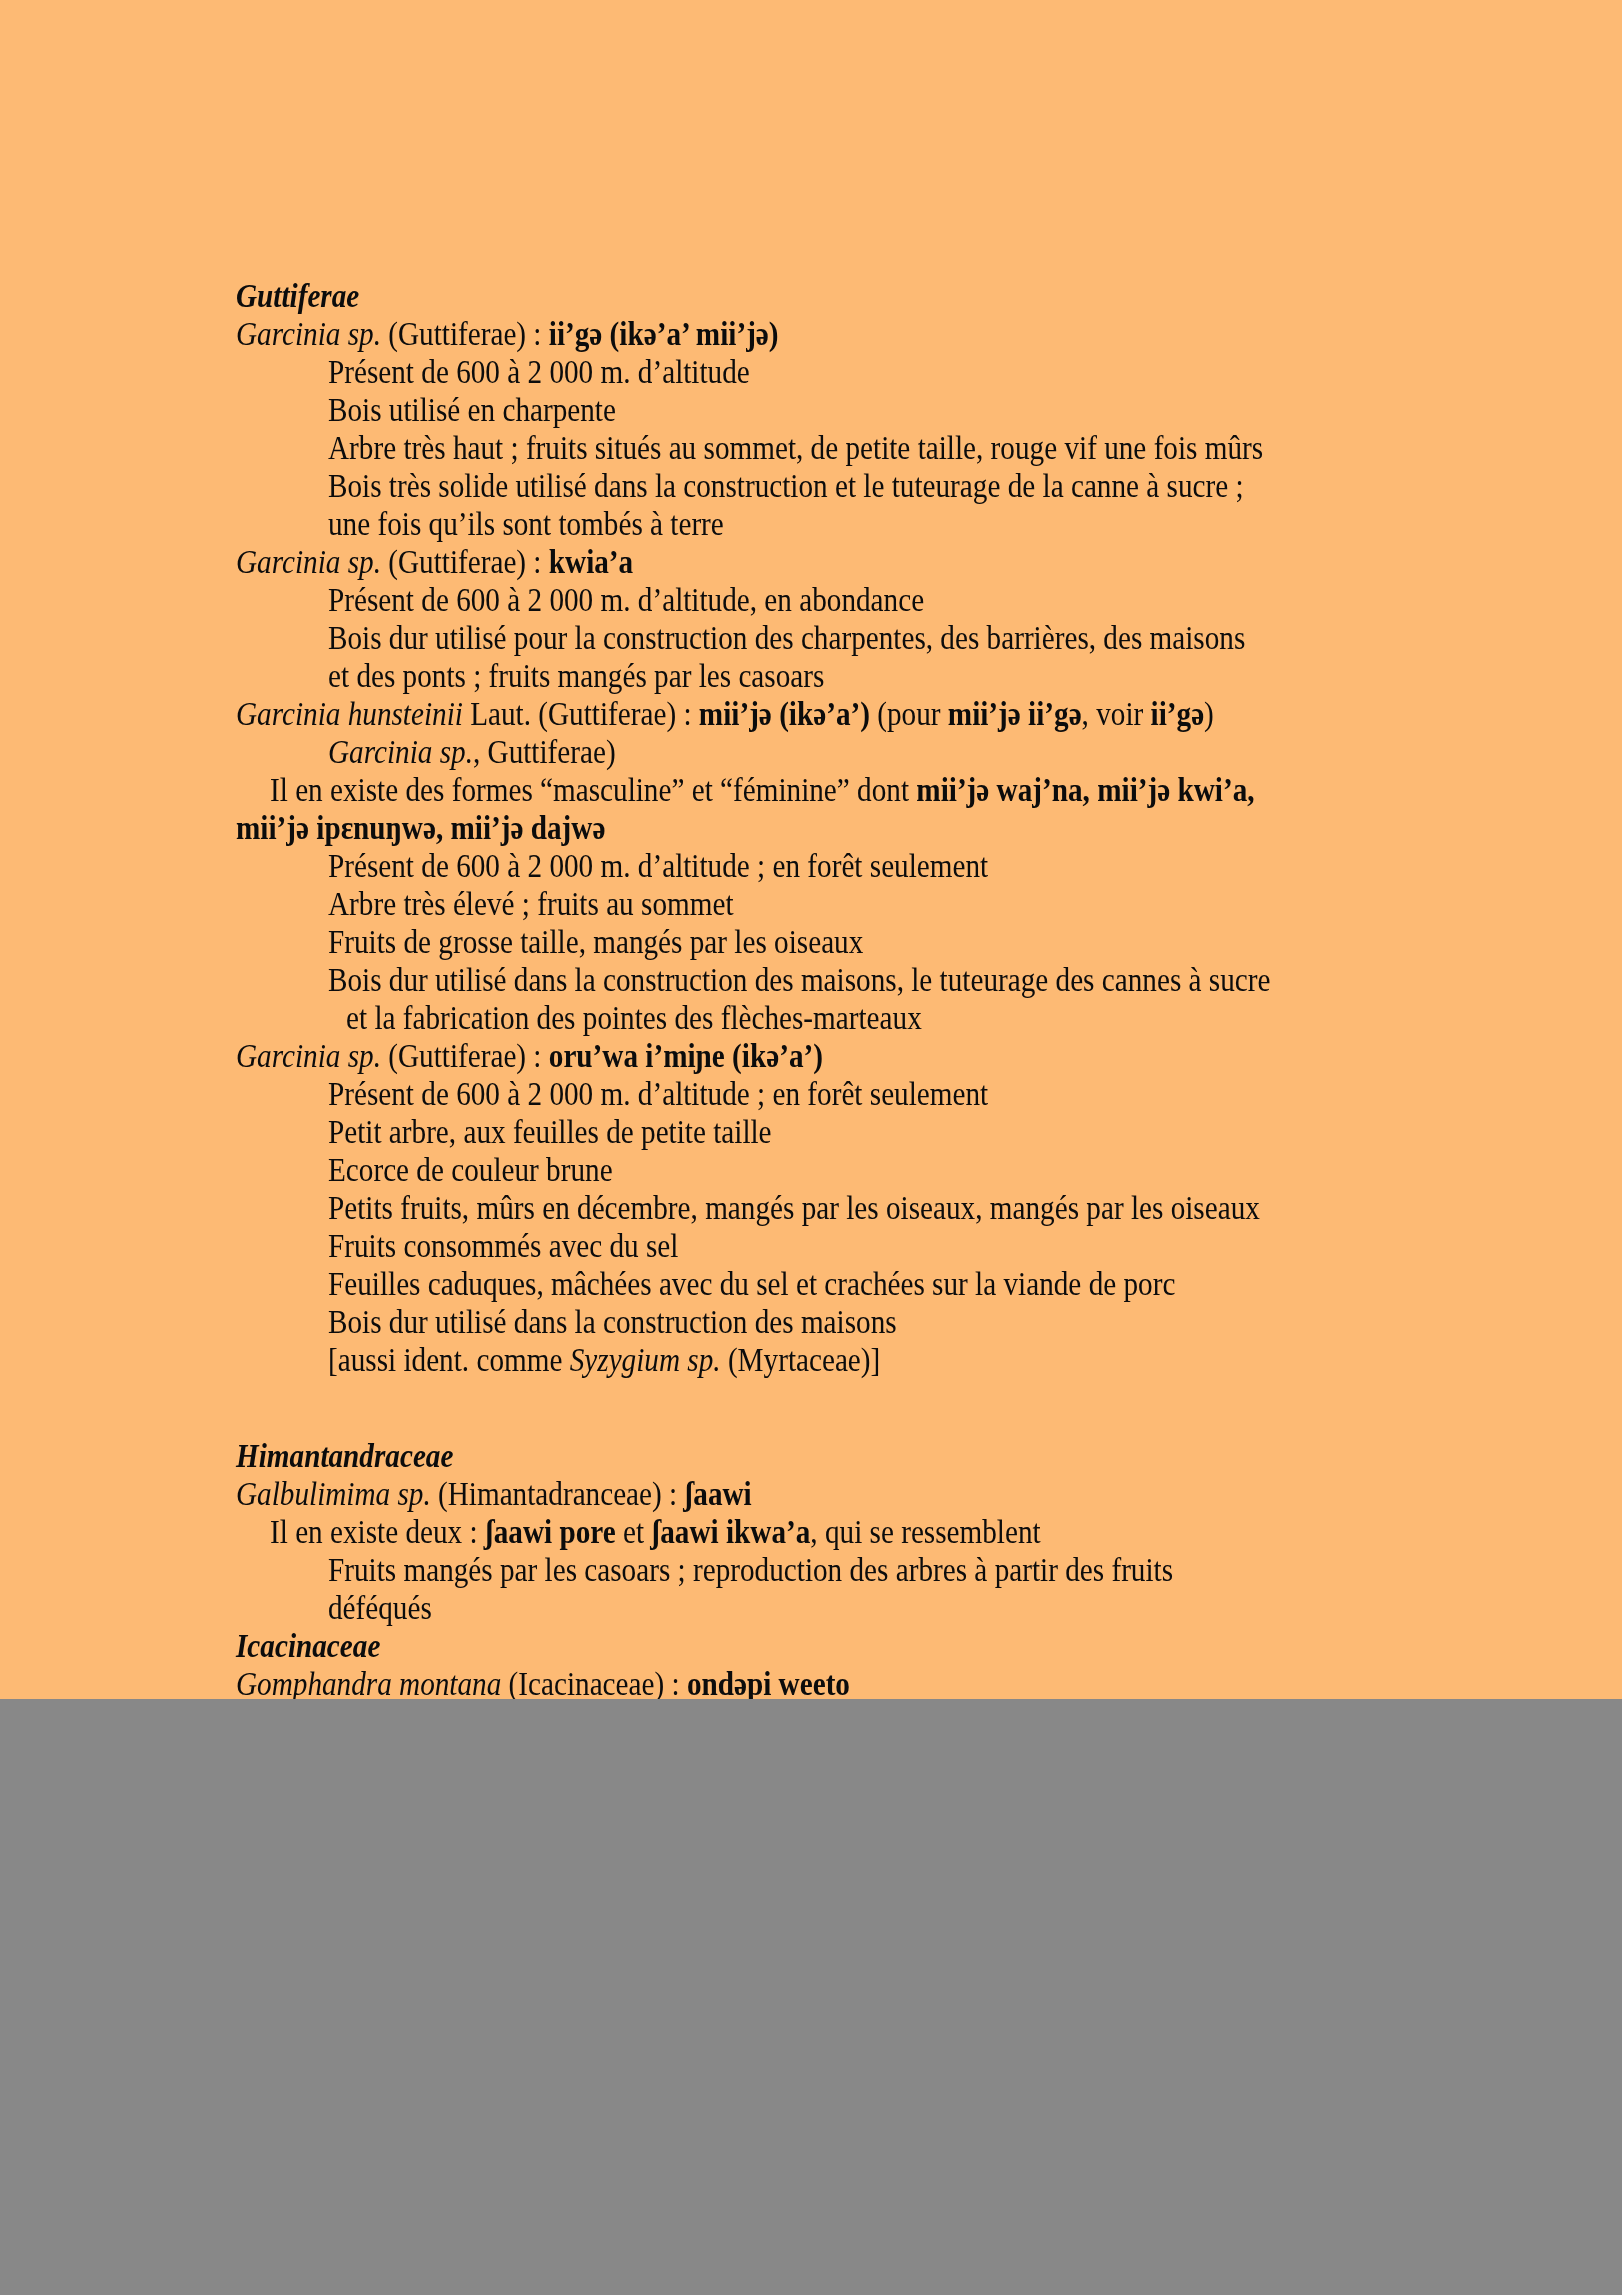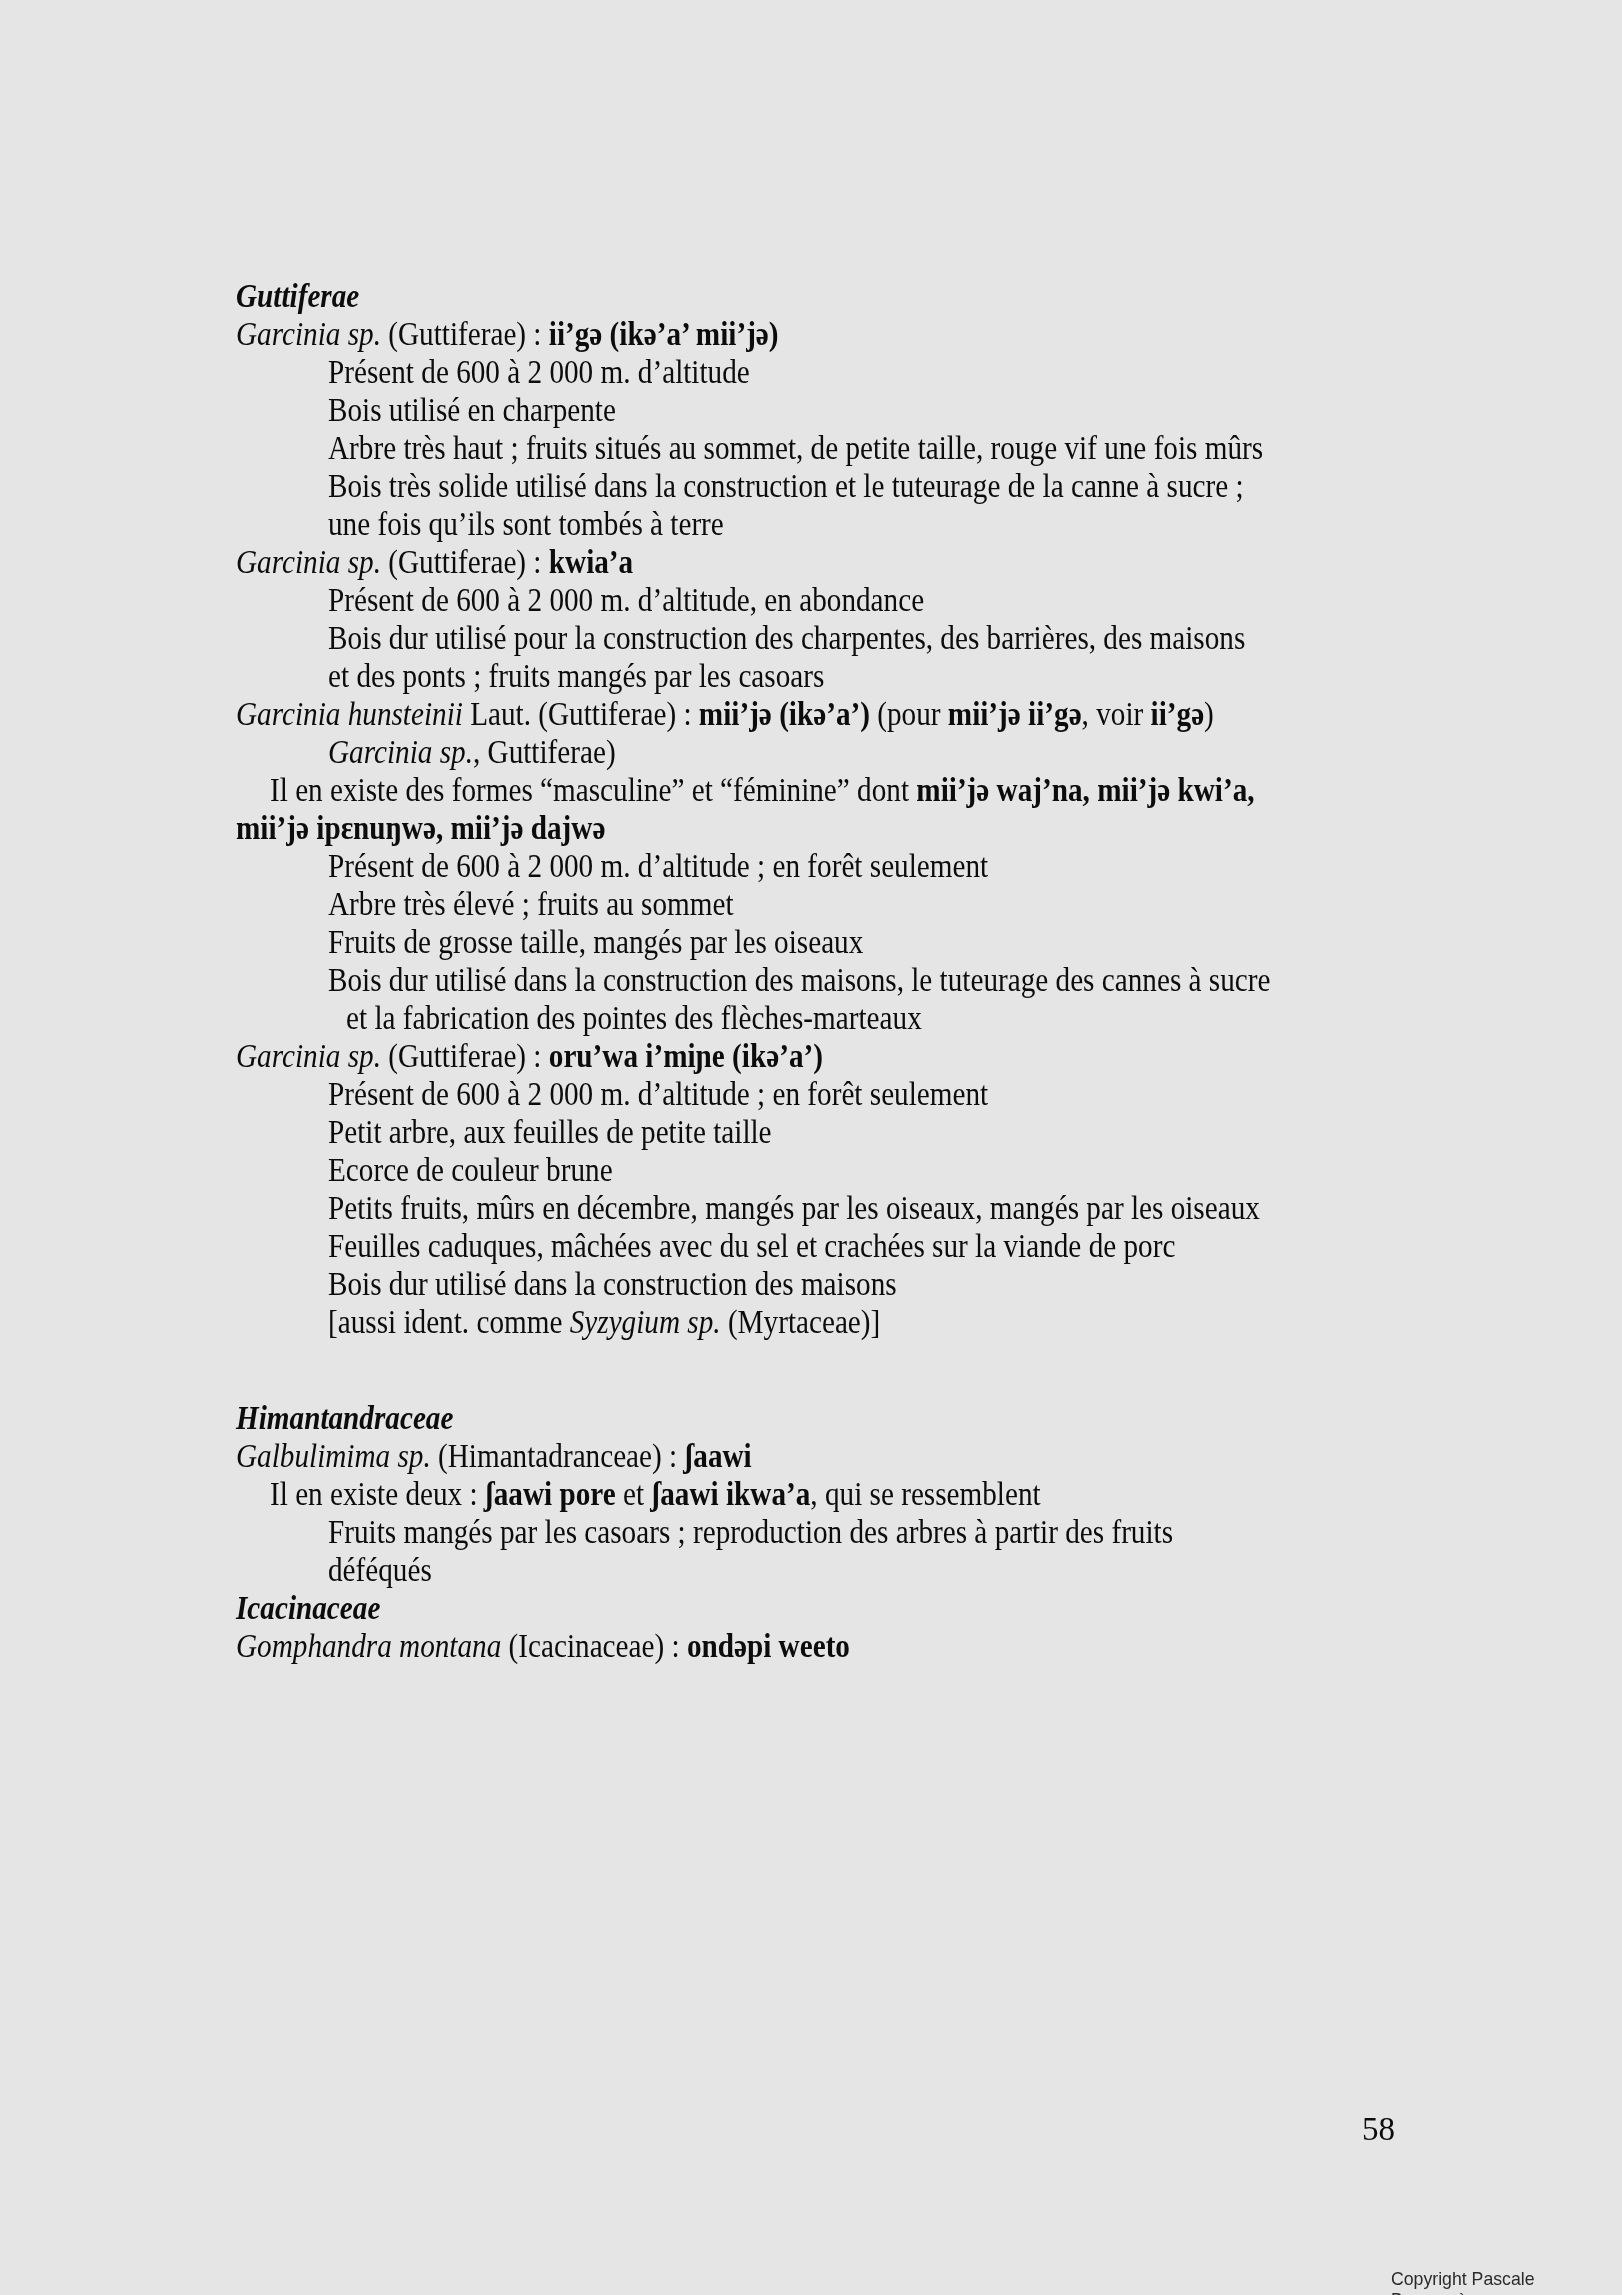--- a/index.html
+++ b/index.html
@@ -1,19 +1,19 @@
 <!DOCTYPE html>
 <html style="font-size:10.5px"><head>
 <meta charset="utf-8">
 <style>
   html,body{margin:0;padding:0;background:#888;}
   .page{
     position:relative;
-    width:1623px;height:2295px;
-    background:#e5e5e5;
+    width:1623px;height:1699px;
+    background:#fdba74;
     font-family:"Liberation Serif","DejaVu Serif",serif;
     color:#0c0c0c;
     overflow:hidden;
   }
   .content{
     position:absolute;
     left:236px;top:277px;
     width:1256px;
   }
   .line{
@@ -78,20 +78,21 @@
         <div class="line ind1"><span class="sc"><span>Fruits de grosse taille, mangés par les oiseaux</span></span></div>
         <div class="line ind1"><span class="sc"><span>Bois dur utilisé dans la construction des maisons, le tuteurage des cannes à sucre</span></span></div>
         <div class="line ind3"><span class="sc"><span>et la fabrication des pointes des flèches-marteaux</span></span></div>
       </div>
       <div class="block gap1">
         <div class="line ind0"><span class="sc"><span class="i">Garcinia sp.</span><span> (Guttiferae) : </span><span class="b">oru’wa i’miɲe (ikə’a’)</span></span></div>
         <div class="line ind1"><span class="sc"><span>Présent de 600 à 2 000 m. d’altitude ; en forêt seulement</span></span></div>
         <div class="line ind1"><span class="sc"><span>Petit arbre, aux feuilles de petite taille</span></span></div>
         <div class="line ind1"><span class="sc"><span>Ecorce de couleur brune</span></span></div>
         <div class="line ind1"><span class="sc"><span>Petits fruits, mûrs en décembre, mangés par les oiseaux, mangés par les oiseaux</span></span></div>
+        <div class="line ind1"><span class="sc"><span>Fruits consommés avec du sel</span></span></div>
         <div class="line ind1"><span class="sc"><span>Feuilles caduques, mâchées avec du sel et crachées sur la viande de porc</span></span></div>
         <div class="line ind1"><span class="sc"><span>Bois dur utilisé dans la construction des maisons</span></span></div>
         <div class="line ind1"><span class="sc"><span>[aussi ident. comme </span><span class="i">Syzygium sp.</span><span> (Myrtaceae)]</span></span></div>
       </div>
       <div class="block gap2">
         <div class="line ind0"><span class="sc"><span class="bi">Himantandraceae</span></span></div>
       </div>
       <div class="block gap1">
         <div class="line ind0"><span class="sc"><span class="i">Galbulimima sp.</span><span> (Himantadranceae) : </span><span class="b">ʃaawi</span></span></div>
         <div class="line ind2"><span class="sc"><span>Il en existe deux : </span><span class="b">ʃaawi pore</span><span> et </span><span class="b">ʃaawi ikwa’a</span><span>, qui se ressemblent</span></span></div>

